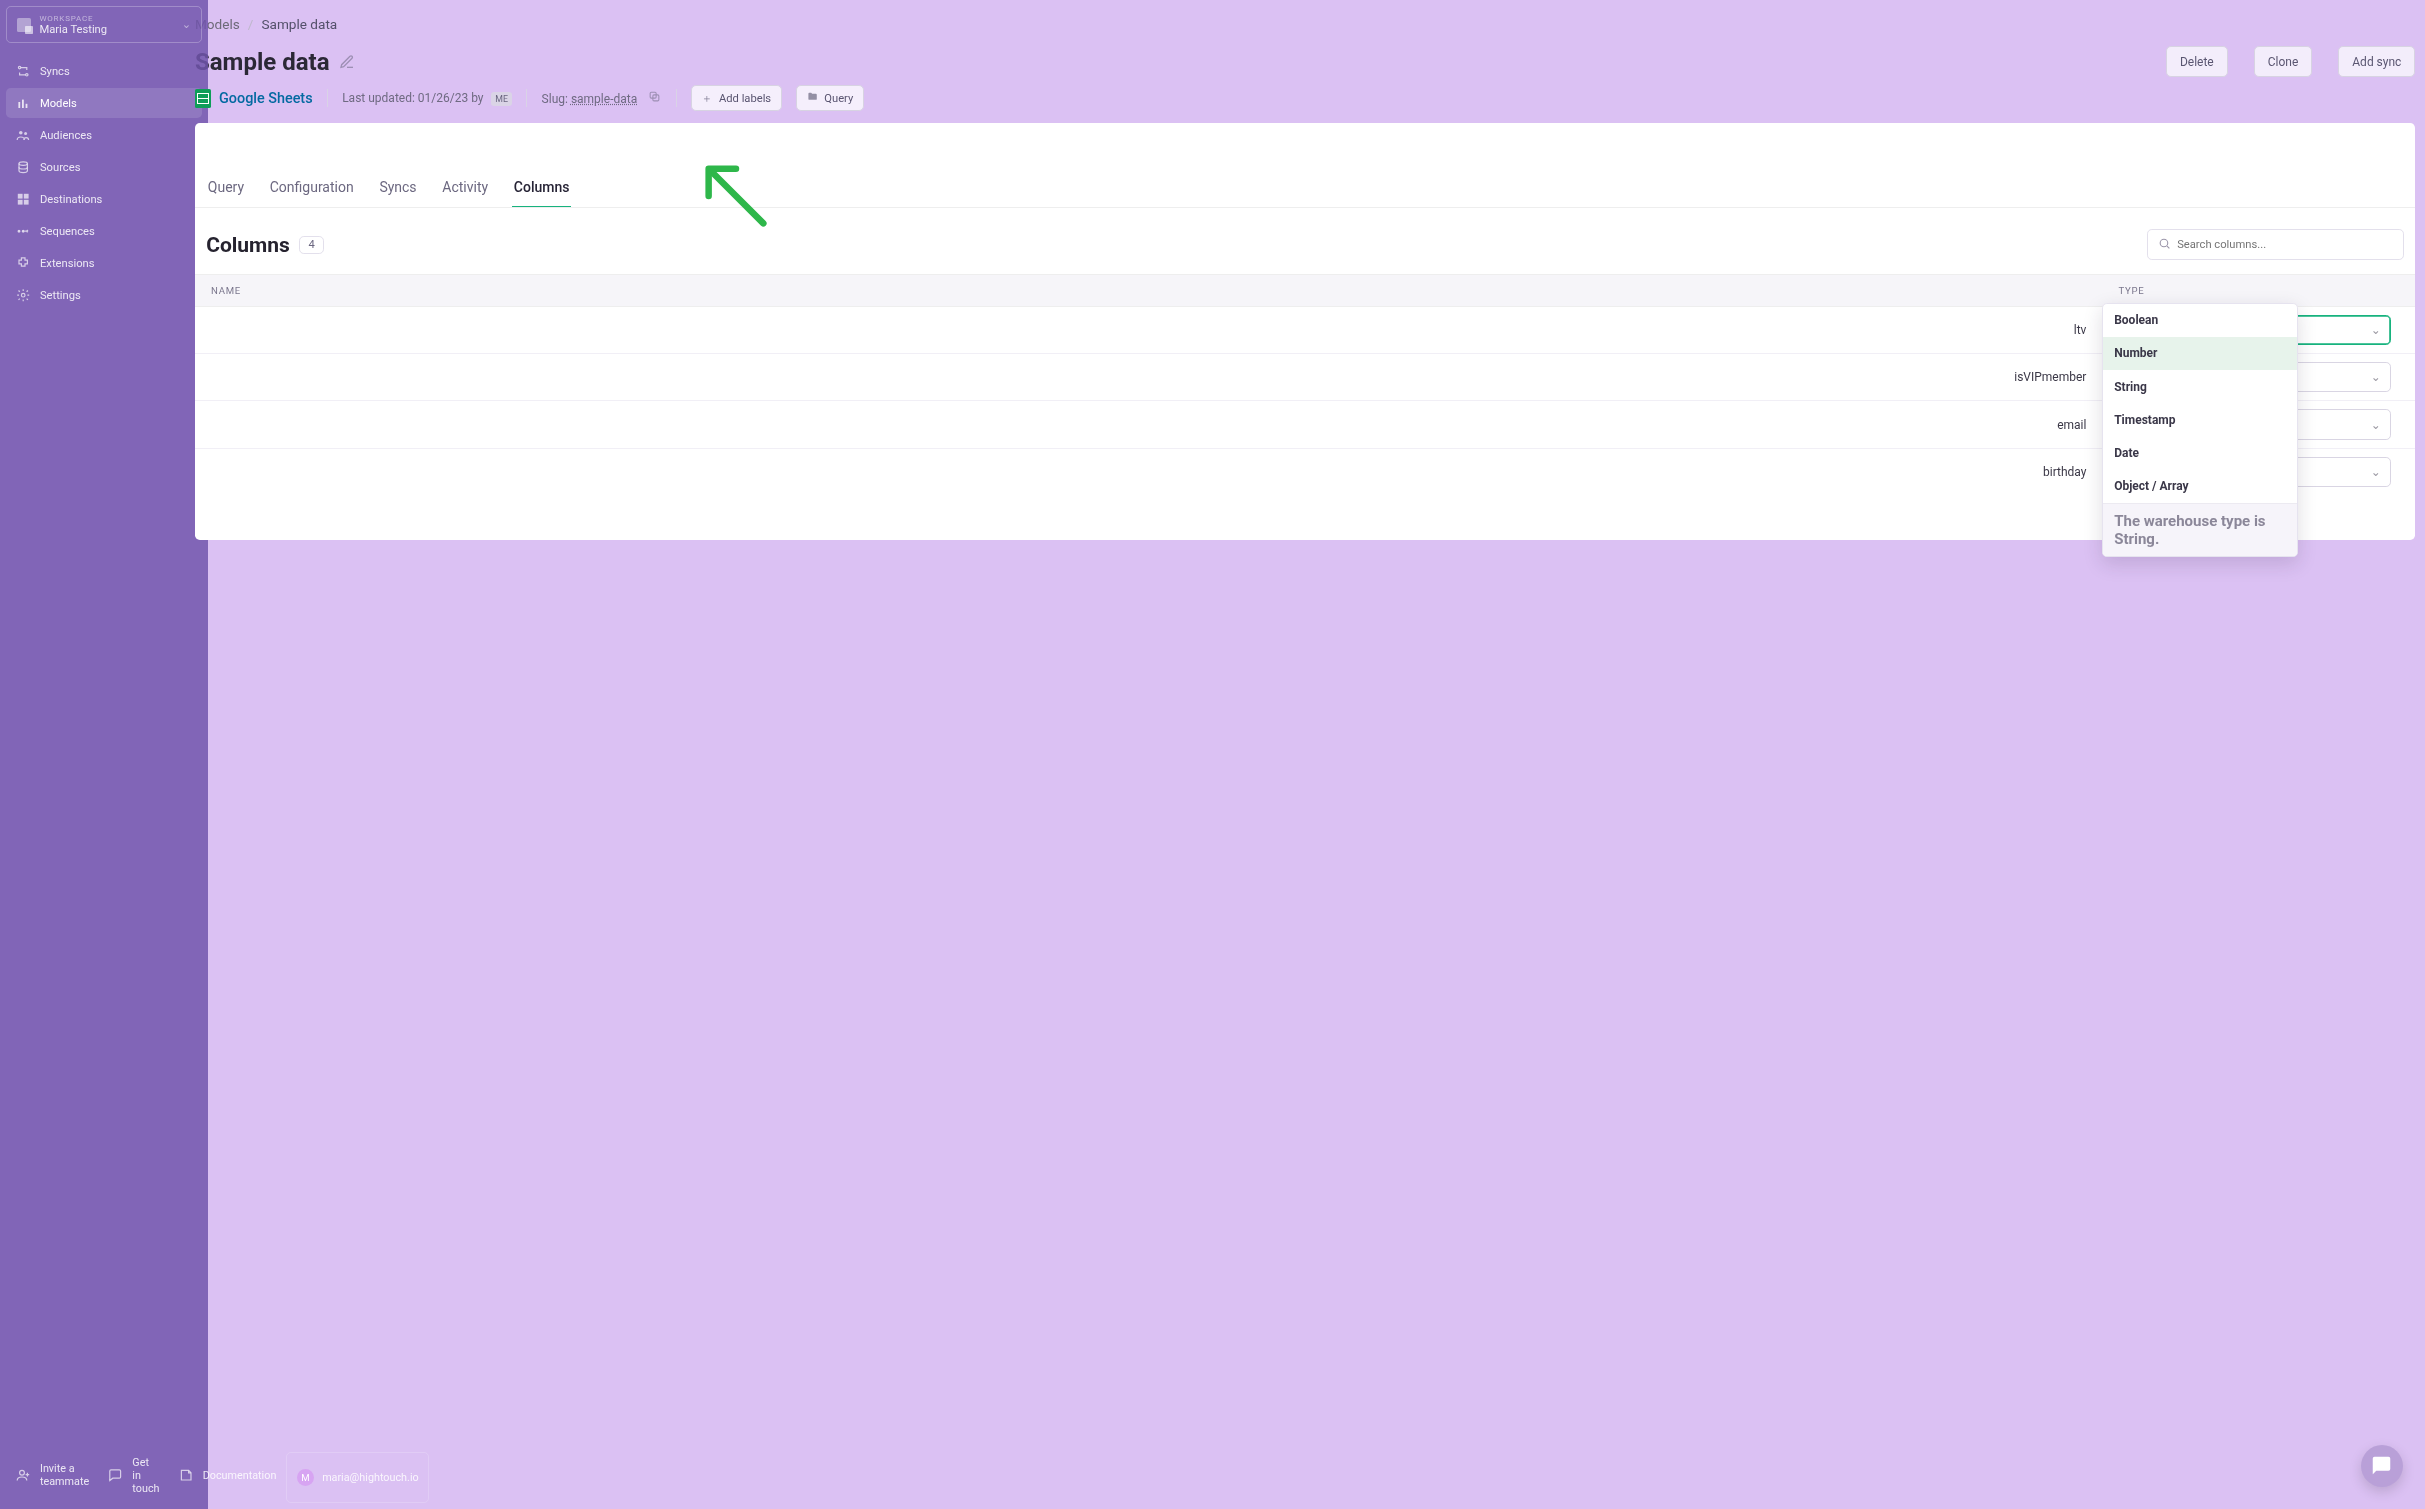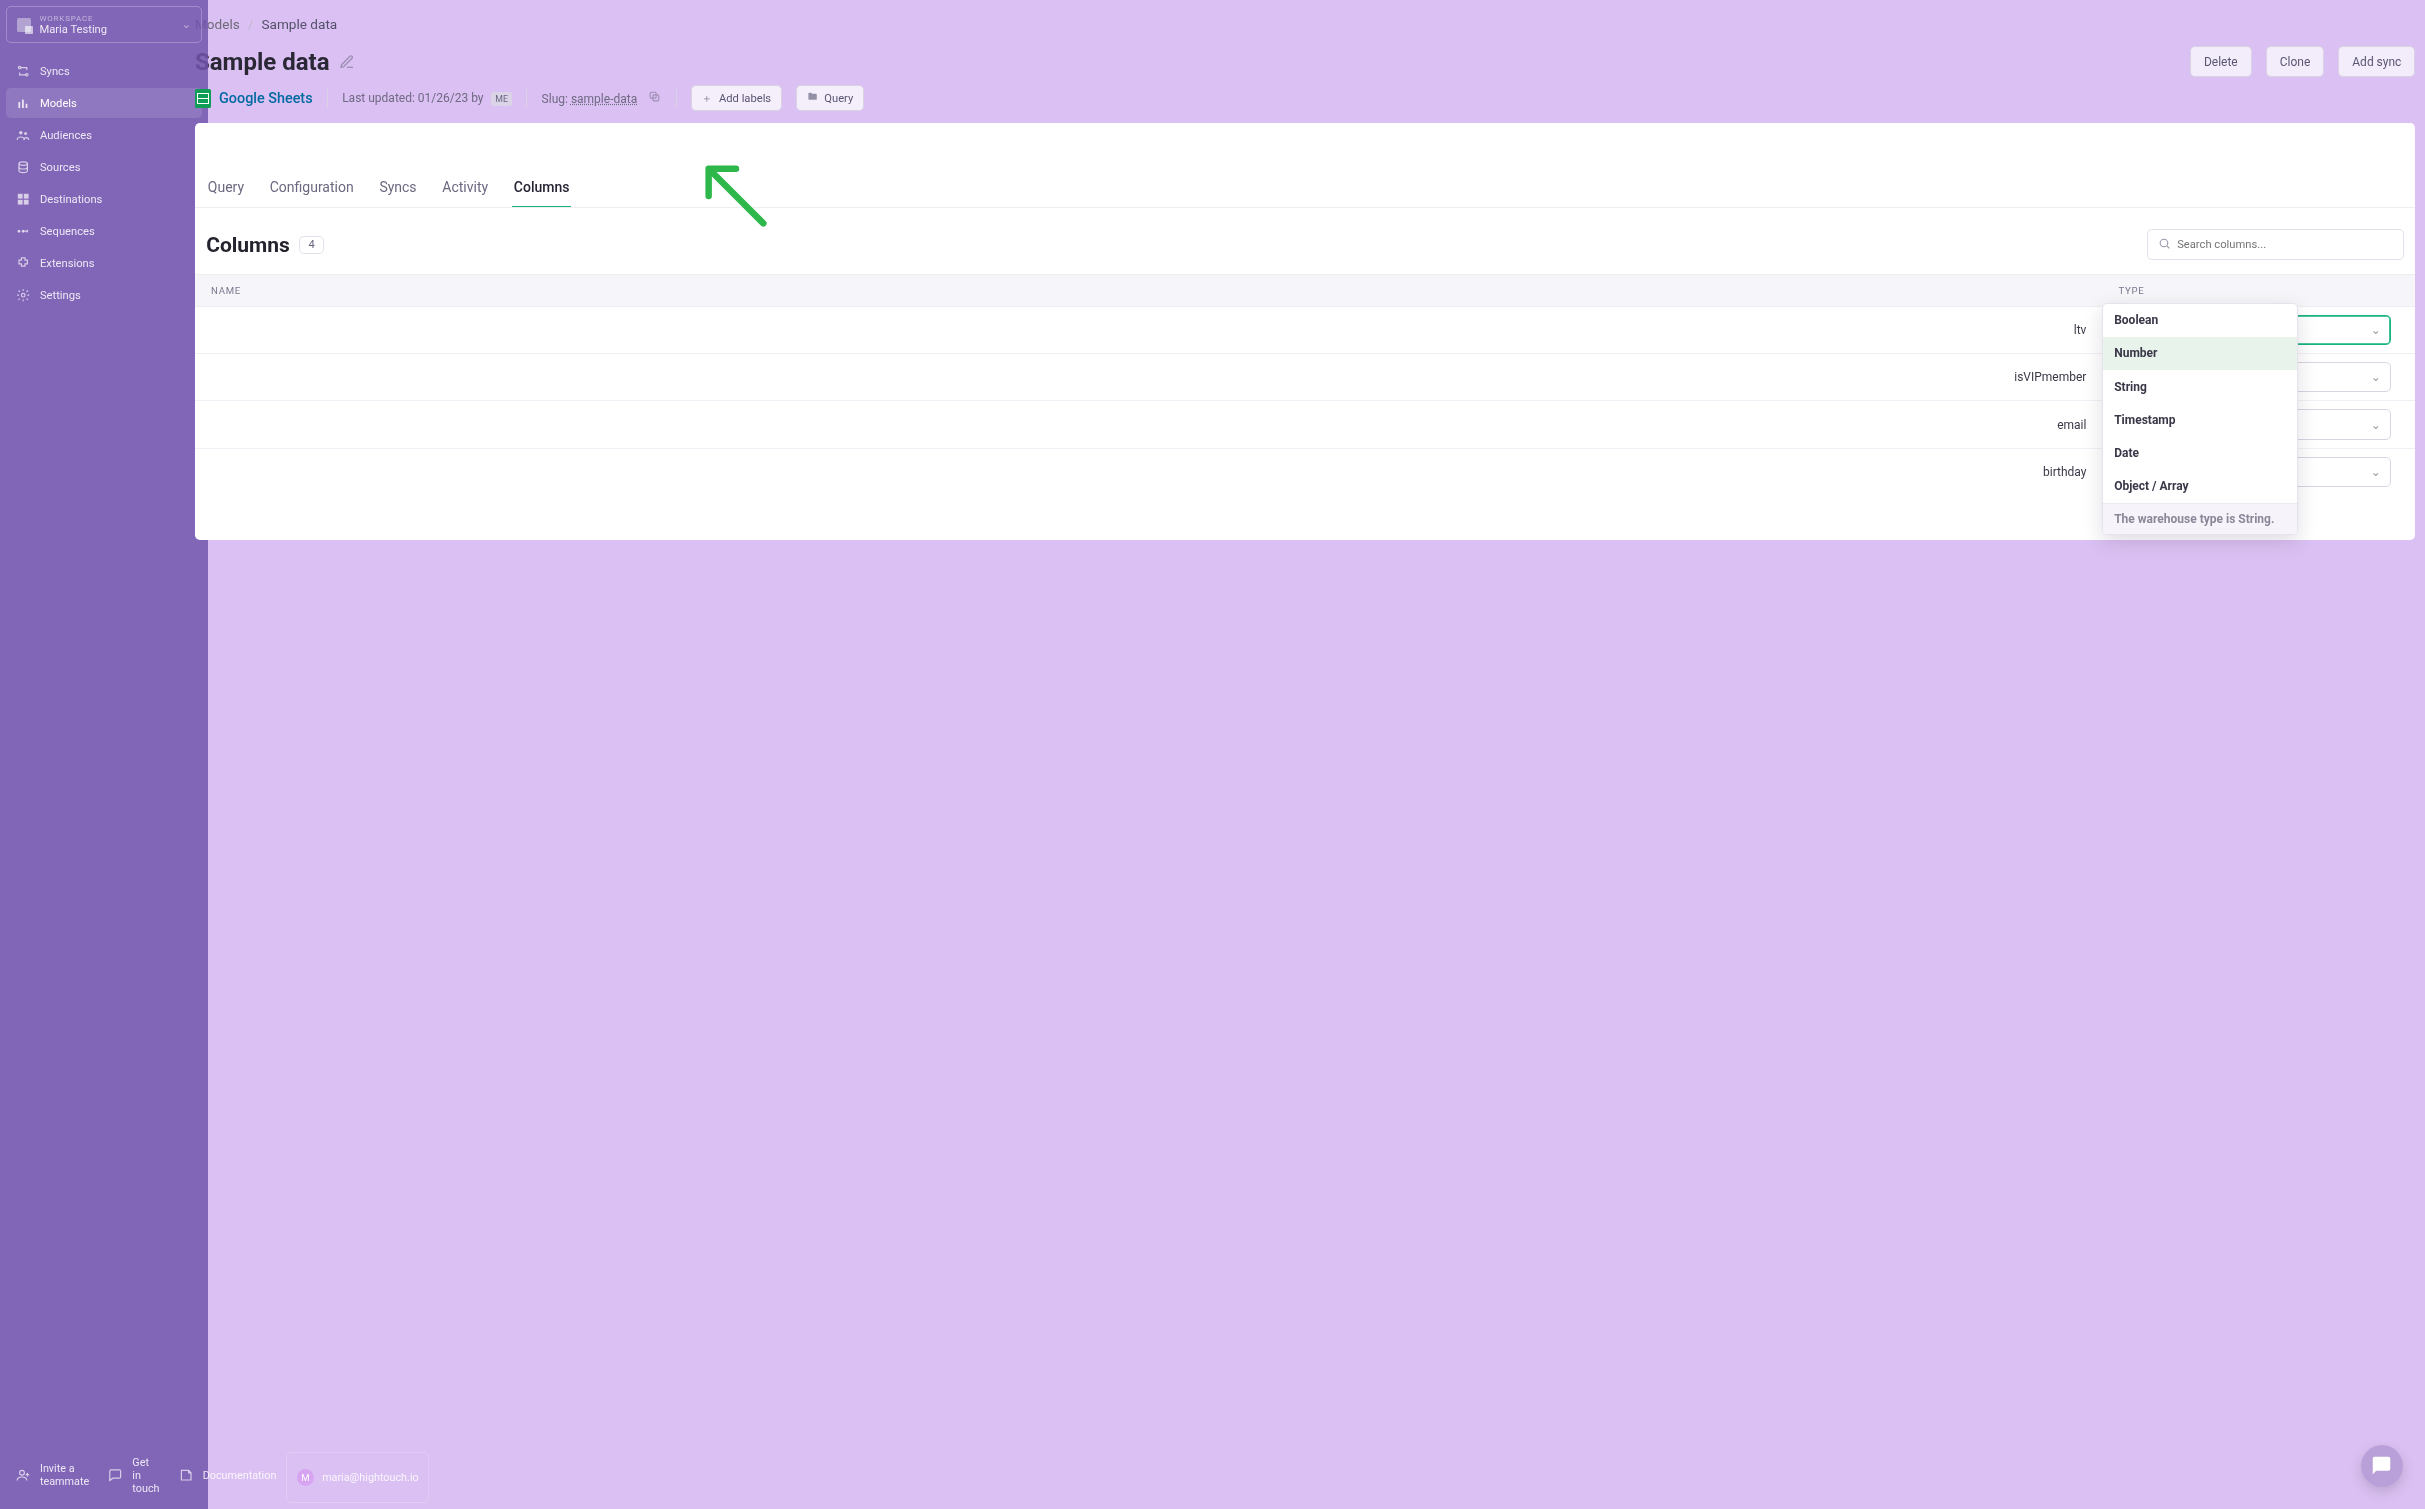--- a/index.html
+++ b/index.html
@@ -57,21 +57,21 @@
 
 .crumbs { display:flex; align-items:center; gap:8px; color:#6d6a78; font-size:13.6px; padding:6.4px 0 9.6px; }
 .crumbs .sep{ color:#bfb8cc; }
 .crumbs a{ color:#6d6a78; text-decoration:none; }
 .crumbs .current{ color:#54506a; }
 
 .title-row { display:flex; align-items:center; justify-content:space-between; padding: 4.8px 0 8px;}
 .title-left { display:flex; align-items:center; gap:9.6px; }
 .title-left h1 { font-size:24px; font-weight:700; color:#2b2836; }
 .pencil { width:16px;height:16px;opacity:.55; cursor:pointer; }
-.title-actions{ display:flex; gap:14px; }
+.title-actions{ display:flex; gap:26px; }
 .gbtn{
   border:0.8px solid #d7d3e2; background:#fff0; color:#5a5671;
   padding:7.2px 13px; border-radius:4.8px; font-size:12px; cursor:pointer;
   background:#f3edfb;
 }
 
 .meta-row{ display:flex; align-items:center; gap:14.4px; color:#6f6a82; font-size:12px; padding-bottom:11.2px; }
 .meta-row .divider{ width:0.8px;height:17.6px;background:#d9d3e6; }
 .gs-wrap{display:flex;align-items:center;gap:8px;}
 .gs-icon{width:16px;height:19px;background:#0f9d58;border-radius:1.6px;position:relative;}
@@ -121,21 +121,21 @@
 
 .dropdown{
   position:absolute; width:196px;
   background:#fff; border:0.8px solid #e6e3ef; border-radius:4.8px;
   box-shadow:0 6.4px 19px rgba(40,30,60,.15);
   overflow:hidden;
   z-index:20;
 }
 .dropdown .opt{ padding:9.6px 11.2px; font-size:12px; color:#3a3748; cursor:pointer; }
 .dropdown .opt.selected{ background:#e7f3eb; }
-.dropdown .footer{ background:#f6f4fa; color:#8b8799; font-size:12px; padding:8px 11.2px; border-top:0.8px solid #eceaf1;}
+.dropdown .footer{ background:#f6f4fa; color:#8b8799; font-size:15px; padding:8px 11.2px; border-top:0.8px solid #eceaf1;}
 
 
 .arrow-ann{ position:absolute; width:72px; height:72px; pointer-events:none; }
 .arrow-ann svg{ width:100%; height:100%; }
 
 
 .chat-fab{
   position:fixed; right:22.5px; bottom:22.5px; width:42px;height:42px;border-radius:801px;
   background:#b9a0d8; display:flex;align-items:center;justify-content:center;cursor:pointer;
   box-shadow:0 4.8px 13px rgba(0,0,0,.15);

